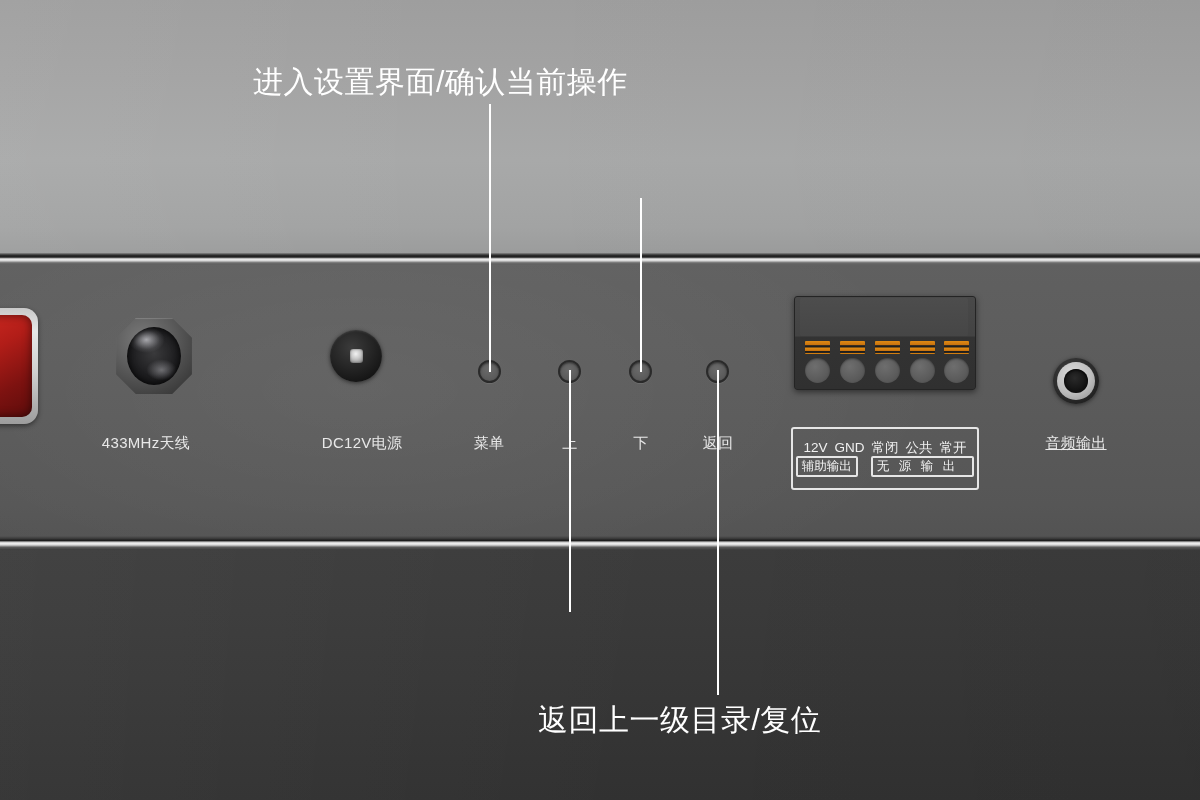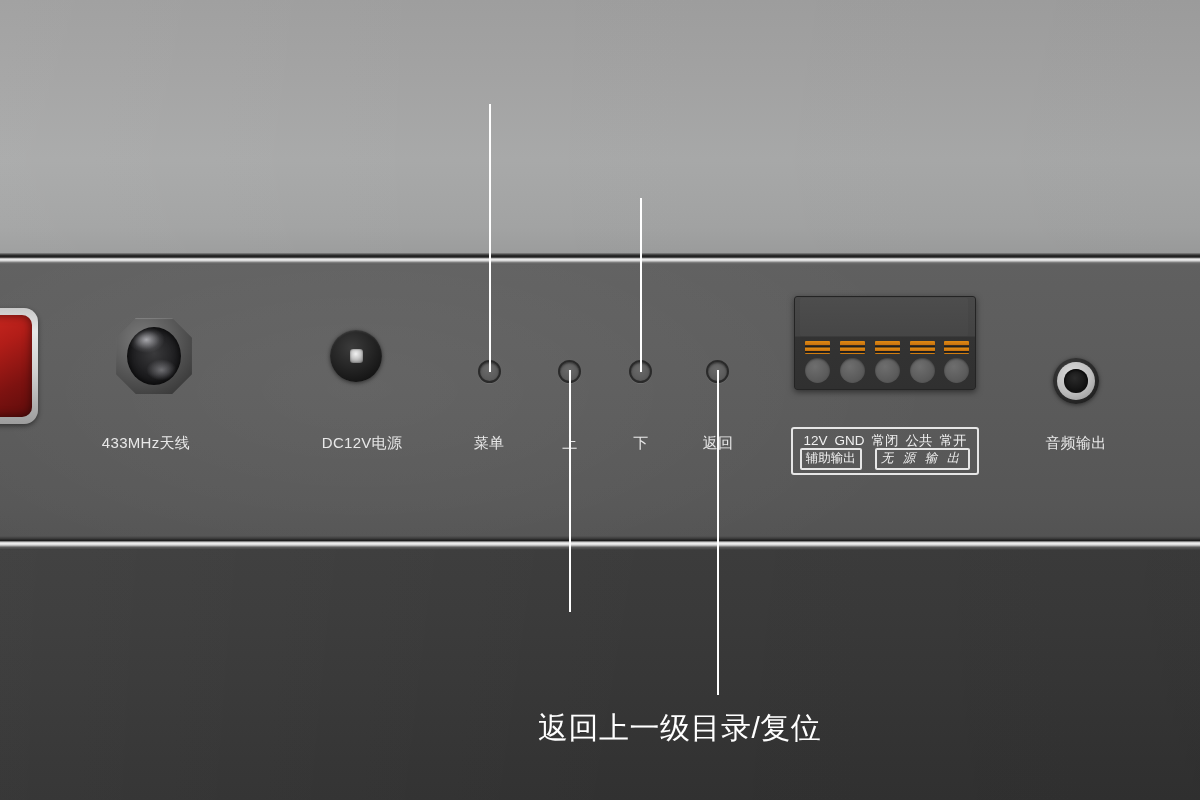--- a/index.html
+++ b/index.html
@@ -213,21 +213,21 @@
     width: 25px; height: 25px;
     border-radius: 50%;
     background: radial-gradient(circle at 40% 34%, #6e6e6e 0%, #5d5d5d 55%, #4e4e4e 100%);
     box-shadow: inset 0 1px 2px rgba(0,0,0,0.35);
   }
 
   
   .term-label {
     position: absolute;
     left: 791px; top: 427px;
-    width: 188px; height: 48px;
+    width: 188px; height: 63px;
     border: 2px solid #e6e6e6;
     border-radius: 3px;
     box-sizing: border-box;
     display: flex;
     flex-direction: column;
     align-items: center;
     justify-content: center;
     gap: 1px;
     padding-top: 1px;
   }
@@ -246,21 +246,21 @@
   }
   .term-box {
     border: 2px solid #e6e6e6;
     border-radius: 2px;
     color: #f2f2f2;
     font-size: 12.5px;
     line-height: 1;
     padding: 2px 4px 3px 4px;
     white-space: nowrap;
   }
-  .term-box.wide { letter-spacing: 3px; padding-right: 6px; font-style: italic; }
+  .term-box.wide { letter-spacing: 3px; padding-right: 14px; }
 
   
   .audio {
     position: absolute;
     left: 1053px; top: 358px;
     width: 46px; height: 46px;
     border-radius: 50%;
     background: radial-gradient(circle at 38% 30%, #3a3a3a 0%, #2c2c2c 50%, #1a1a1a 100%);
     box-shadow: 0 1px 4px rgba(0,0,0,0.5);
   }
@@ -348,22 +348,23 @@
     <div class="audio-ring"></div>
     <div class="audio-hole"></div>
   </div>
 
   <div class="plabel" style="left:56px;  top:434px; width:180px;">433MHz天线</div>
   <div class="plabel" style="left:272px; top:434px; width:180px;">DC12V电源</div>
   <div class="plabel" style="left:449px; top:434px; width:80px;">菜单</div>
   <div class="plabel" style="left:530px; top:434px; width:80px;">上</div>
   <div class="plabel" style="left:601px; top:434px; width:80px;">下</div>
   <div class="plabel" style="left:678px; top:434px; width:80px;">返回</div>
-  <div class="plabel" style="left:1006px;top:434px; width:140px;">音频输出</div>
+  <div class="plabel" style="left:1006px;top:434px; width:140px;text-decoration:underline;">音频输出</div>
 
   <div class="leader" style="left:489px; top:104px; height:268px;"></div>
   <div class="leader" style="left:640px; top:198px; height:174px;"></div>
   <div class="leader" style="left:569px; top:370px; height:242px;"></div>
   <div class="leader" style="left:717px; top:370px; height:325px;"></div>
 
-  <div class="callout" style="left:538px; top:703px;margin-top:8px;">返回上一级目录/复位</div>
+  <div class="callout" style="left:253px; top:65px;">进入设置界面/确认当前操作</div>
+  <div class="callout" style="left:538px; top:703px;">返回上一级目录/复位</div>
 
 </div>
 
 </body></html>

